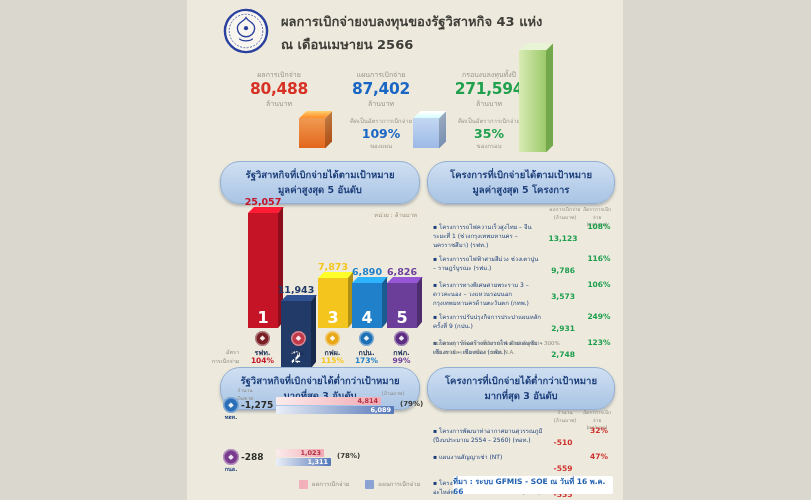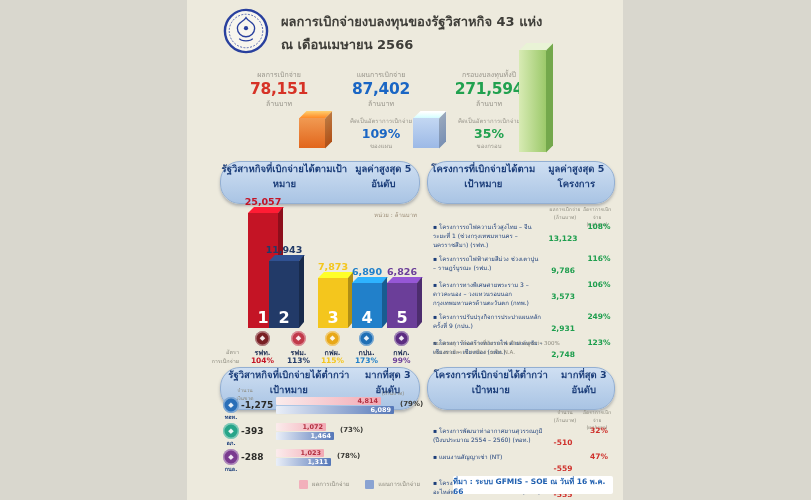--- a/index.html
+++ b/index.html
@@ -28,21 +28,21 @@
   .cube.orange .front,.cube.orange .top,.cube.orange .side{background:linear-gradient(180deg,#f19a52,#e2661c);}
   .cube.blue .front,.cube.blue .top,.cube.blue .side{background:linear-gradient(180deg,#c3d7f2,#9cb9e6);}
   .gcol{position:absolute;left:332px;top:50px;}
   .gcol .front{position:relative;width:27px;height:102px;background:linear-gradient(90deg,#d8ebb4,#9cc96a);}
   .gcol .top{position:absolute;top:-7px;left:4px;width:27px;height:7px;background:#e9f3d6;transform:skewX(-45deg);}
   .gcol .side{position:absolute;top:-3.5px;right:-7px;width:7px;height:102px;background:#74a84c;transform:skewY(-45deg);}
 
   
   .pill{position:absolute;height:41px;border-radius:20px;background:linear-gradient(180deg,#cfdff2,#a9c4e4);
         border:1px solid #93afd2;box-shadow:0 2px 3px rgba(60,70,90,.35);
-        display:flex;flex-direction:row;justify-content:center;text-align:center;
+        display:flex;flex-direction:column;justify-content:center;text-align:center;
         font-size:9.5px;font-weight:bold;color:#1c3e7a;line-height:1.55;}
 
   
   .unit-note{position:absolute;left:130px;top:210px;width:100px;text-align:right;font-size:6px;color:#9b8c76;}
   .vbar{position:absolute;top:208px;width:30px;height:120px;}
   .vfront{position:absolute;bottom:0;left:0;width:100%;}
   .vcap{position:absolute;top:-6px;left:3px;width:100%;height:6px;transform:skewX(-45deg);filter:brightness(1.4);background:inherit;}
   .vside{position:absolute;top:-3px;right:-5px;width:5px;height:100%;transform:skewY(-50deg);filter:brightness(0.72);background:inherit;}
   .vnum{position:absolute;top:-17px;left:50%;transform:translateX(-50%);white-space:nowrap;font-size:9.5px;font-weight:bold;}
   .vrank{position:absolute;bottom:1px;left:0;width:100%;text-align:center;color:#fff;font-size:16px;font-weight:bold;}
@@ -98,21 +98,21 @@
         <circle cx="24" cy="21" r="2.2" fill="#29409e"></circle>
       </svg>
     </div>
     <div class="title">
       <div>ผลการเบิกจ่ายงบลงทุนของรัฐวิสาหกิจ 43 แห่ง</div>
       <div>ณ เดือนเมษายน 2566</div>
     </div>
 
     <div class="stat" style="left:40px;top:69px;">
       <div class="stat-label">ผลการเบิกจ่าย</div>
-      <div class="stat-value" style="color: rgb(214, 50, 38);">78,151</div>
+      <div class="stat-value" style="color: rgb(214, 50, 38);">80,488</div>
       <div class="stat-unit">ล้านบาท</div>
     </div>
     <div class="cube orange" style="left:112px;top:118px;">
       <div class="top"></div>
         <div class="side"></div>
         <div class="front"></div>
     </div>
 
     <div class="stat" style="left:142px;top:69px;">
       <div class="stat-label">แผนการเบิกจ่าย</div>
@@ -149,21 +149,21 @@
     <div class="unit-note">หน่วย : ล้านบาท</div>
 
     <div class="vbar" style="left:61px;">
       <div class="vfront" style="height: 115px; background-color: rgb(196, 20, 37);">
           <div class="vcap"></div>
           <div class="vside"></div>
         <div class="vnum" style="color: rgb(196, 20, 37);">25,057</div>
         <div class="vrank">1</div>
         </div>
     </div>
-    <div class="vbar" style="left:82px;">
+    <div class="vbar" style="left:94px;margin-top:40px;">
       <div class="vfront" style="height: 67px; background-color: rgb(34, 58, 104);">
           <div class="vcap"></div>
           <div class="vside"></div>
         <div class="vnum" style="color: rgb(34, 58, 104);">11,943</div>
         <div class="vrank">2</div>
         </div>
     </div>
     <div class="vbar" style="left:131px;">
       <div class="vfront" style="height: 50px; background-color: rgb(244, 198, 29);">
           <div class="vcap"></div>
@@ -267,28 +267,20 @@
     </div>
 
     <div class="bl-row" style="top:397px;">
       <div class="bl-logo" style="background-color: rgb(42, 111, 184);"></div>
       <div class="bl-abbr">ทอท.</div>
       <div class="bl-short">-1,275</div>
       <div class="hbar a" style="width: 105px;">4,814</div>
       <div class="hbar p" style="width: 118px;">6,089</div>
       <div class="bl-pct" style="left: 177px;">(79%)</div>
     </div>
-    <div class="bl-row" style="top:423px;">
-      <div class="bl-logo" style="background-color: rgb(39, 165, 137);"></div>
-      <div class="bl-abbr">อภ.</div>
-      <div class="bl-short">-393</div>
-      <div class="hbar a" style="width: 50px;">1,072</div>
-      <div class="hbar p" style="width: 58px;">1,464</div>
-      <div class="bl-pct" style="left: 117px;">(73%)</div>
-    </div>
     <div class="bl-row" style="top:449px;">
       <div class="bl-logo" style="background-color: rgb(122, 59, 143);"></div>
       <div class="bl-abbr">กนอ.</div>
       <div class="bl-short">-288</div>
       <div class="hbar a" style="width: 48px;">1,023</div>
       <div class="hbar p" style="width: 55px;">1,311</div>
       <div class="bl-pct" style="left: 114px;">(78%)</div>
     </div>
 
     <div class="legend">

